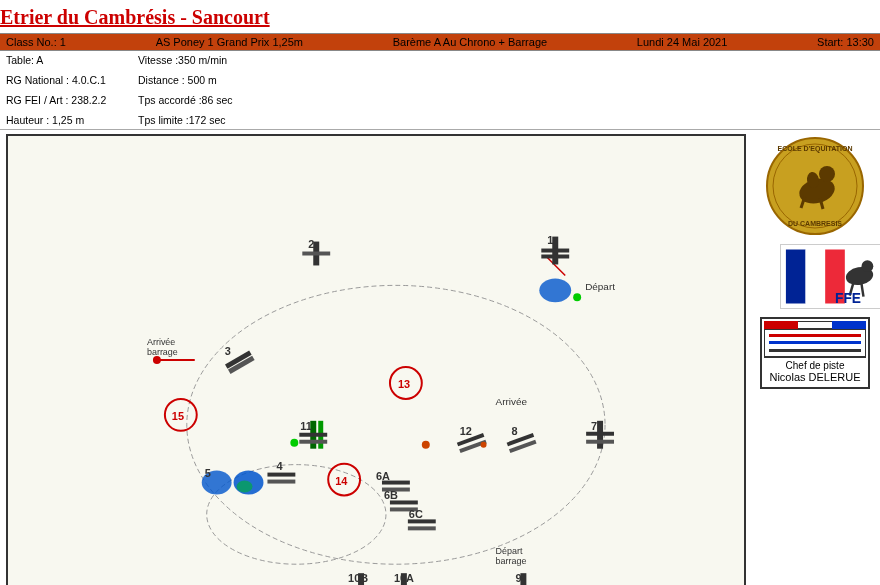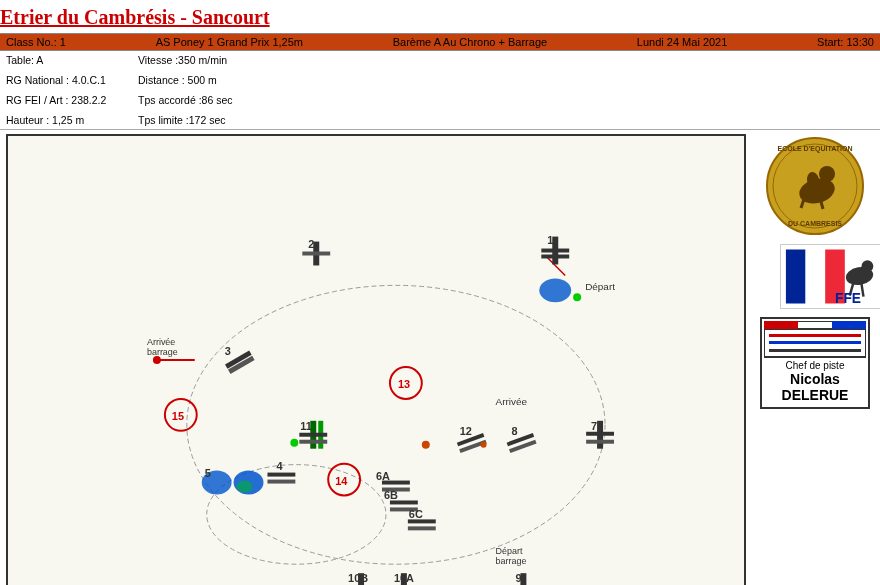--- a/index.html
+++ b/index.html
@@ -321,17 +321,17 @@
         <div style="flex:1; background:#0033cc;"></div>
       </div>
 
       <div style="height:28px; border:1px solid #333; display:flex; flex-direction:column; justify-content:space-around; padding:2px 0; background:#fff;">
         <div style="height:3px; background:#cc0000; margin:0 4px;"></div>
         <div style="height:3px; background:#0033cc; margin:0 4px;"></div>
         <div style="height:3px; background:#333; margin:0 4px;"></div>
       </div>
       <div style="font-size:8px; padding:2px; text-align:center; border-top:1px solid #333;">
         <div style="font-size:10px;">Chef de piste</div>
-        <div style="font-size:14px; font-weight:bold;">Nicolas DELERUE</div>
+        <div style="font-size:11px; font-weight:normal;">Nicolas DELERUE</div>
       </div>
     </div>
   </div>
 </div>
 
 </body></html>

